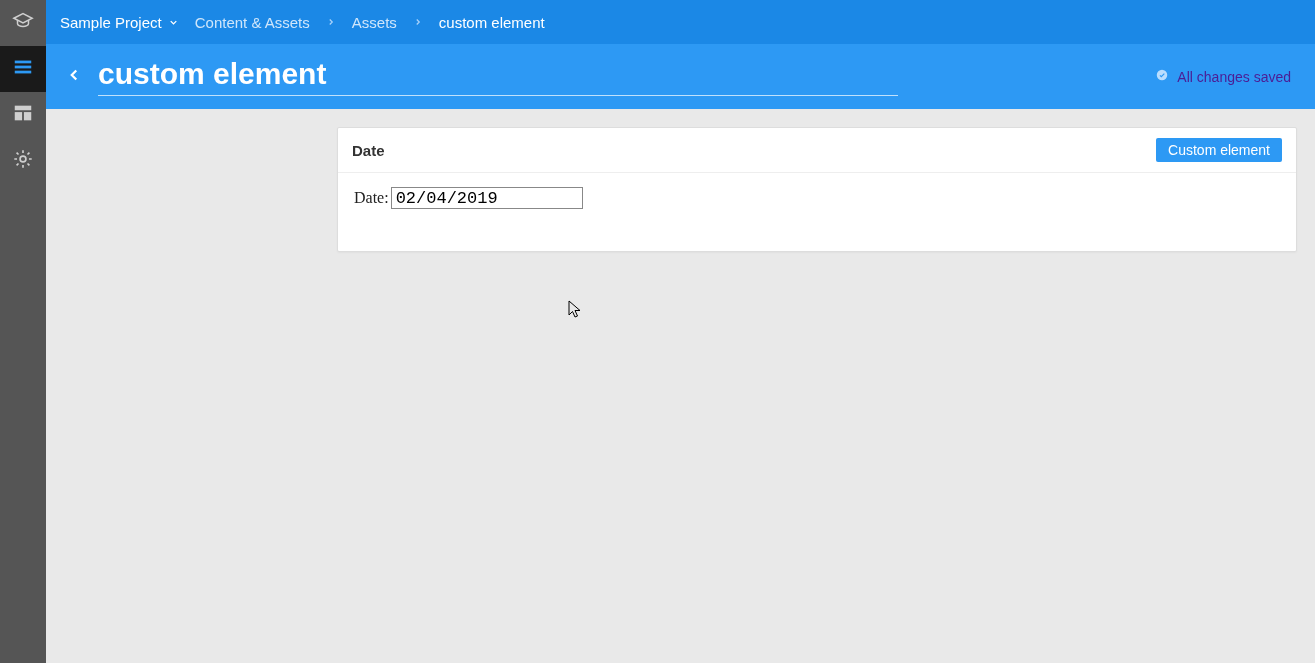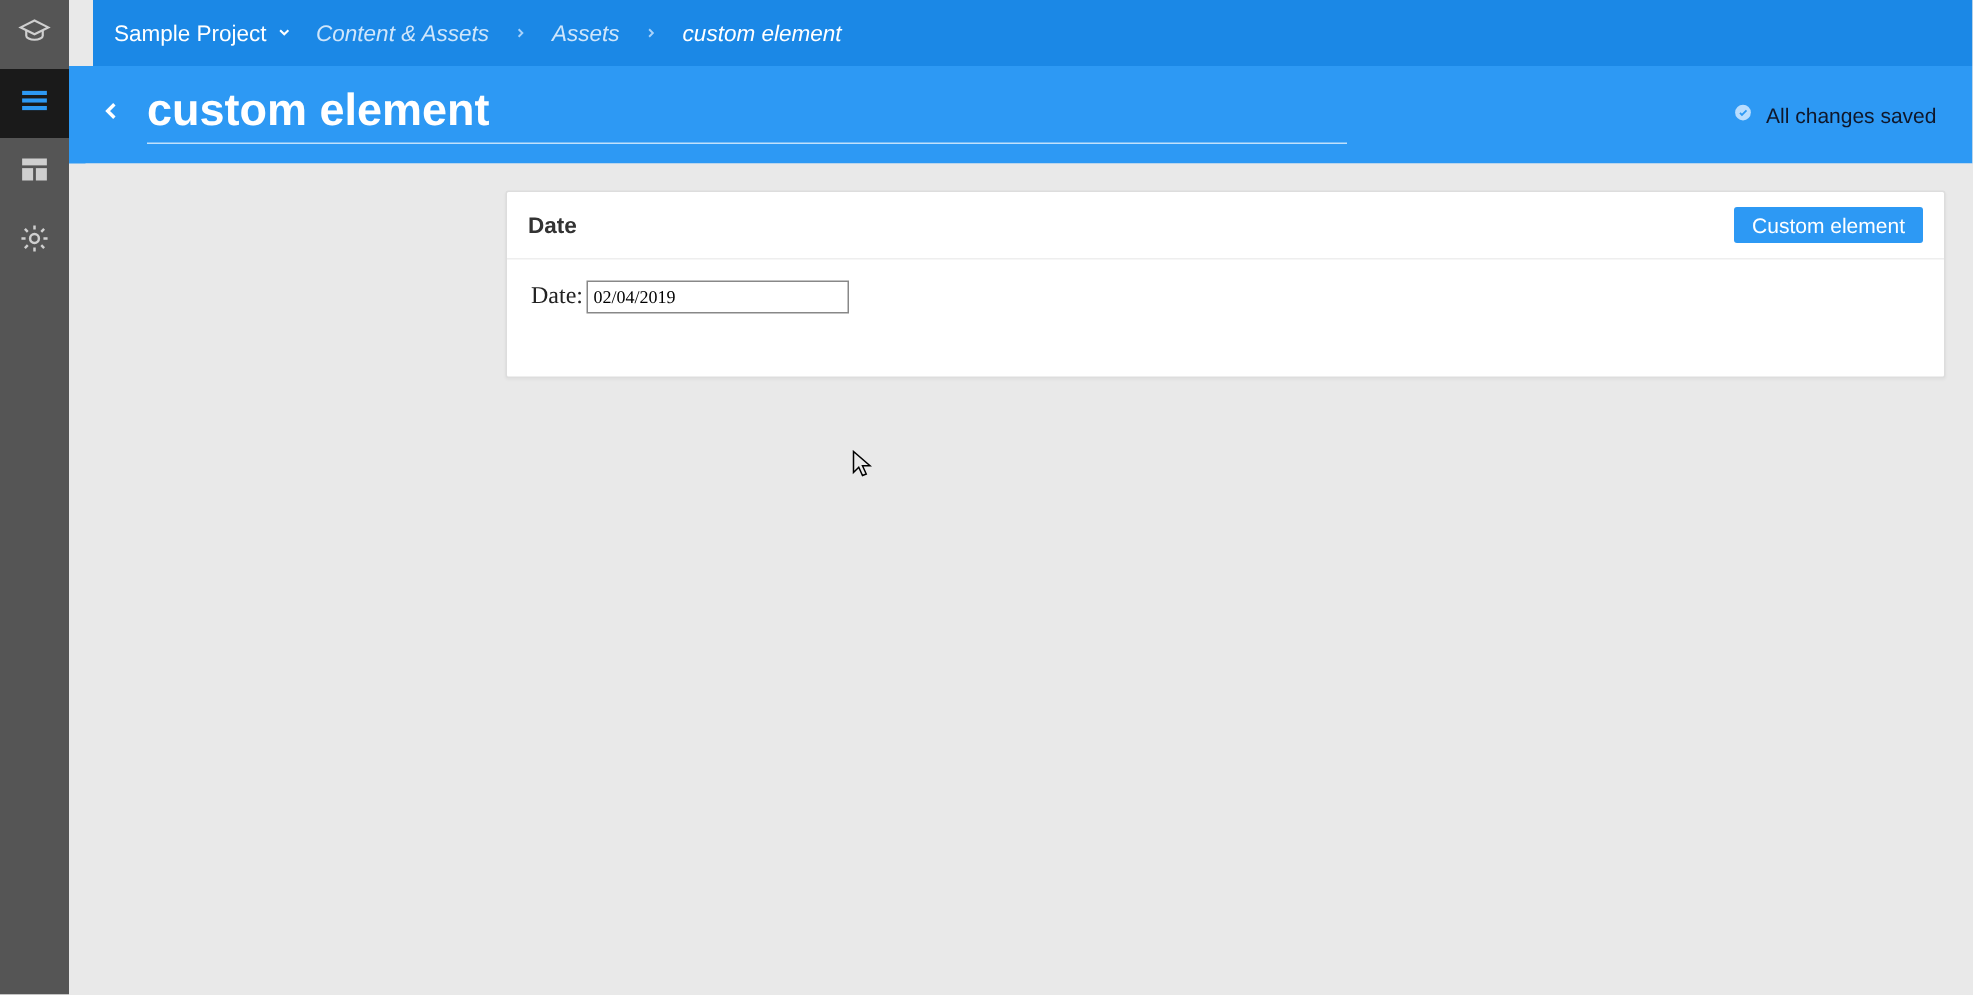--- a/index.html
+++ b/index.html
@@ -33,31 +33,30 @@
   
   .topbar {
     height: 44px;
     background: #1b88e6;
     display: flex;
     align-items: center;
     padding: 0 14px;
     gap: 16px;
     color: #cfe6fb;
     font-size: 15px;
-    margin-left: 16px;
   }
   .project-switch {
     color: #ffffff;
     font-weight: 500;
     display: flex;
     align-items: center;
     gap: 6px;
     cursor: pointer;
   }
-  .breadcrumb-item { cursor: pointer; font-style: italic; }
+  .breadcrumb-item { cursor: pointer; }
   .breadcrumb-item.current { color: #ffffff; }
   .breadcrumb-sep { color: #a9d3fb; font-size: 13px; }
 
   
   .titlebar {
     height: 65px;
     background: #2d99f4;
     display: flex;
     align-items: center;
     padding: 0 14px;
@@ -82,21 +81,21 @@
     outline: none;
     width: 800px;
     padding-bottom: 4px;
     font-family: inherit;
   }
   .status {
     margin-left: auto;
     display: flex;
     align-items: center;
     gap: 8px;
-    color: #0f172a;
+    color: #4c1d95;
     font-size: 14px;
     padding-right: 10px;
   }
   .status svg { width: 14px; height: 14px; }
 
   
   .content-area {
     flex: 1;
     background: #e9e9e9;
     padding: 18px 18px 18px 18px;
@@ -138,25 +137,25 @@
   .card-body {
     padding: 14px 32px 42px 16px;
     font-family: "Times New Roman", serif;
     font-size: 16px;
     color: #222;
     display: flex;
     align-items: center;
     gap: 2px;
   }
   .date-input {
-    font-family: Liberation Serif, serif;
-    font-size: 12px;
+    font-family: Liberation Mono, monospace;
+    font-size: 17px;
     padding: 1px 4px;
     border: 1px solid #888;
-    width: 175px;
+    width: 192px;
     height: 22px;
   }
 
   
   .cursor {
     position: absolute;
     left: 568px;
     top: 300px;
     pointer-events: none;
   }

